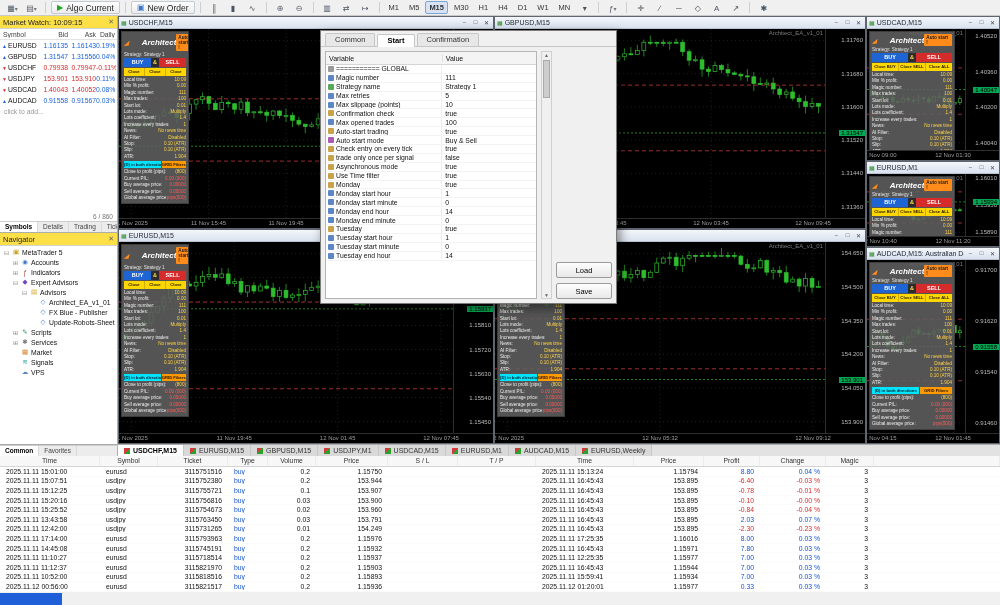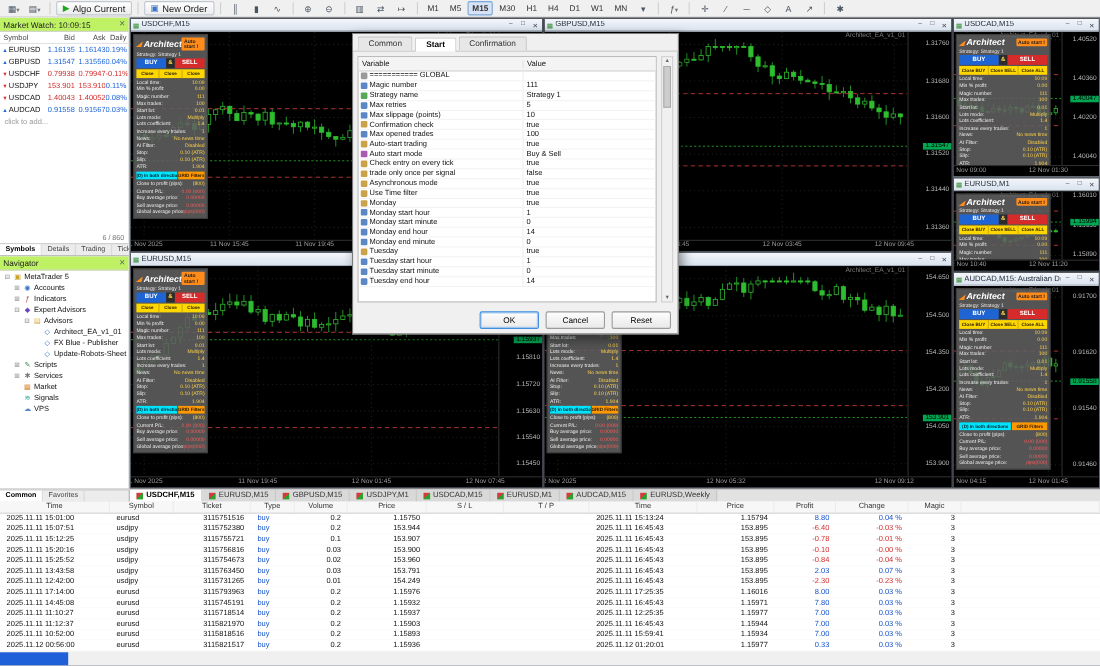--- a/index.html
+++ b/index.html
@@ -16,21 +16,21 @@
   .tb-dd { font-size:6px; color:#777; }
   .tb-sep { width:1px; height:11px; background:#cfcfcf; margin:0 3px; }
   .tf-btn { font-size:7.5px; padding:1px 3px; border:1px solid transparent; border-radius:2px; color:#333; }
   .tf-btn.active { background:#d7e3f4; border-color:#7aa7d9; font-weight:bold; }
 
   
   #main { height:428px; display:flex; }
   #leftcol { width:118px; display:flex; flex-direction:column; border-right:1px solid #adadad; background:#fff; }
   #charts { position:relative; flex:1; background:#8a8f96; overflow:hidden; }
 
-  .panel-title { height:13px; background:#bef264; border-bottom:1px solid #d3d3d3; display:flex; align-items:center; font-size:7.5px; padding:0 3px; color:#222; flex-shrink:0;}
+  .panel-title { height:13px; background:#fde047; border-bottom:1px solid #d3d3d3; display:flex; align-items:center; font-size:7.5px; padding:0 3px; color:#222; flex-shrink:0;}
   .pt-close { margin-left:auto; font-size:7px; color:#666; }
 
   
   #mw { height:217px; display:flex; flex-direction:column; border-bottom:1px solid #adadad; overflow:hidden; }
   .mw-head { display:flex; height:11px; font-size:6.8px; color:#444; border-bottom:1px solid #e3e3e3; align-items:center; flex-shrink:0;}
   .mwc { overflow:hidden; white-space:nowrap; }
   .mwc0{width:40px; padding-left:3px;} .mwc1{width:28px;text-align:right;} .mwc2{width:28px;text-align:right;} .mwc3{width:20px;text-align:right;padding-right:1px;}
   .mw-row { display:flex; height:11px; align-items:center; font-size:6.8px; }
   .mw-sym { width:40px; display:flex; align-items:center; gap:1px; padding-left:2px; overflow:hidden;}
   .mw-arrow { font-size:5px; } .mw-arrow.up{color:#1a62d6;} .mw-arrow.down{color:#d22c2c;}
@@ -67,21 +67,21 @@
   .chart-win.small .cw-scale { width:34px; }
   .ps-label { position:absolute; right:2px; transform:translateY(-50%); font-size:6px; color:#b9b9b9; }
   .ps-current { position:absolute; right:0; transform:translateY(-50%); font-size:6px; background:#00a651; color:#000; padding:0 2px; }
   .cw-time { height:10px; background:#000; border-top:1px solid #2e2e2e; position:relative; flex-shrink:0;}
   .ts-label { position:absolute; top:1px; transform:translateX(-50%); font-size:6px; color:#9d9d9d; white-space:nowrap; }
 
   
   .ea-panel { position:absolute; left:2px; top:2px; width:68px; background:rgba(96,96,96,.88); border:1px solid #3d3d3d; z-index:2; padding:2px; color:#fff; overflow:hidden;}
   .ea-panel.small { width:86px; }
   .ep-logorow { display:flex; align-items:center; }
-  .ep-logo { font-size:8px; font-weight:bold; font-style:italic; color:#fff; display:flex; gap:2px; align-items:center;}
+  .ep-logo { font-size:8px; font-weight:bold; font-style:italic; color:#fff; display:flex; gap:13px; align-items:center;}
   .ep-logomark { color:#ff8c1a; font-size:6px; }
   .ep-autostart { margin-left:auto; background:#ff8c1a; color:#1b1b1b; font-size:4.6px; font-weight:bold; padding:1px 2px; border-radius:1px; }
   .ep-strategy { font-size:4.6px; color:#e3e3e3; margin:1px 0; }
   .ep-bsrow { display:flex; height:9px; font-size:5.5px; font-weight:bold; text-align:center; }
   .ep-buy { flex:1; background:#1e64d2; color:#fff; line-height:9px;}
   .ep-amp { width:8px; background:#2c2c2c; color:#ffd24a; line-height:9px;}
   .ep-sell { flex:1; background:#d62b2b; color:#fff; line-height:9px;}
   .ep-closerow { display:flex; height:8px; margin:1px 0; background:#ffd700; }
   .ep-close { flex:1; font-size:4.2px; font-weight:bold; color:#231a00; text-align:center; line-height:8px; border-right:1px solid #cfae00; overflow:hidden;}
   .ep-close:last-child { border-right:none; }
@@ -1911,25 +1911,24 @@
                   </span>
                   <span class="dr-val">14</span>
                 </div>
               </div>
           </div>
           <div class="dlg-scroll">
             <span class="ds-arrow">▲</span>
             <span class="ds-thumb"></span>
             <span class="ds-arrow dn">▼</span>
           </div>
-        </div>
-        <div class="dlg-bottom">
-          <button class="dlg-btn ok">OK</button>
-          <button class="dlg-btn">Cancel</button>
-          <button class="dlg-btn">Reset</button>
+          <div class="dlg-side">
+            <button class="dlg-btn">Load</button>
+            <button class="dlg-btn">Save</button>
+          </div>
         </div>
       </div>
     </div>
   </div>
 
   <div id="tabsrow">
     <div class="nav-tabs panel-tabs">
         <span class="ptab active">Common</span>
         <span class="ptab">Favorites</span>
       </div>

